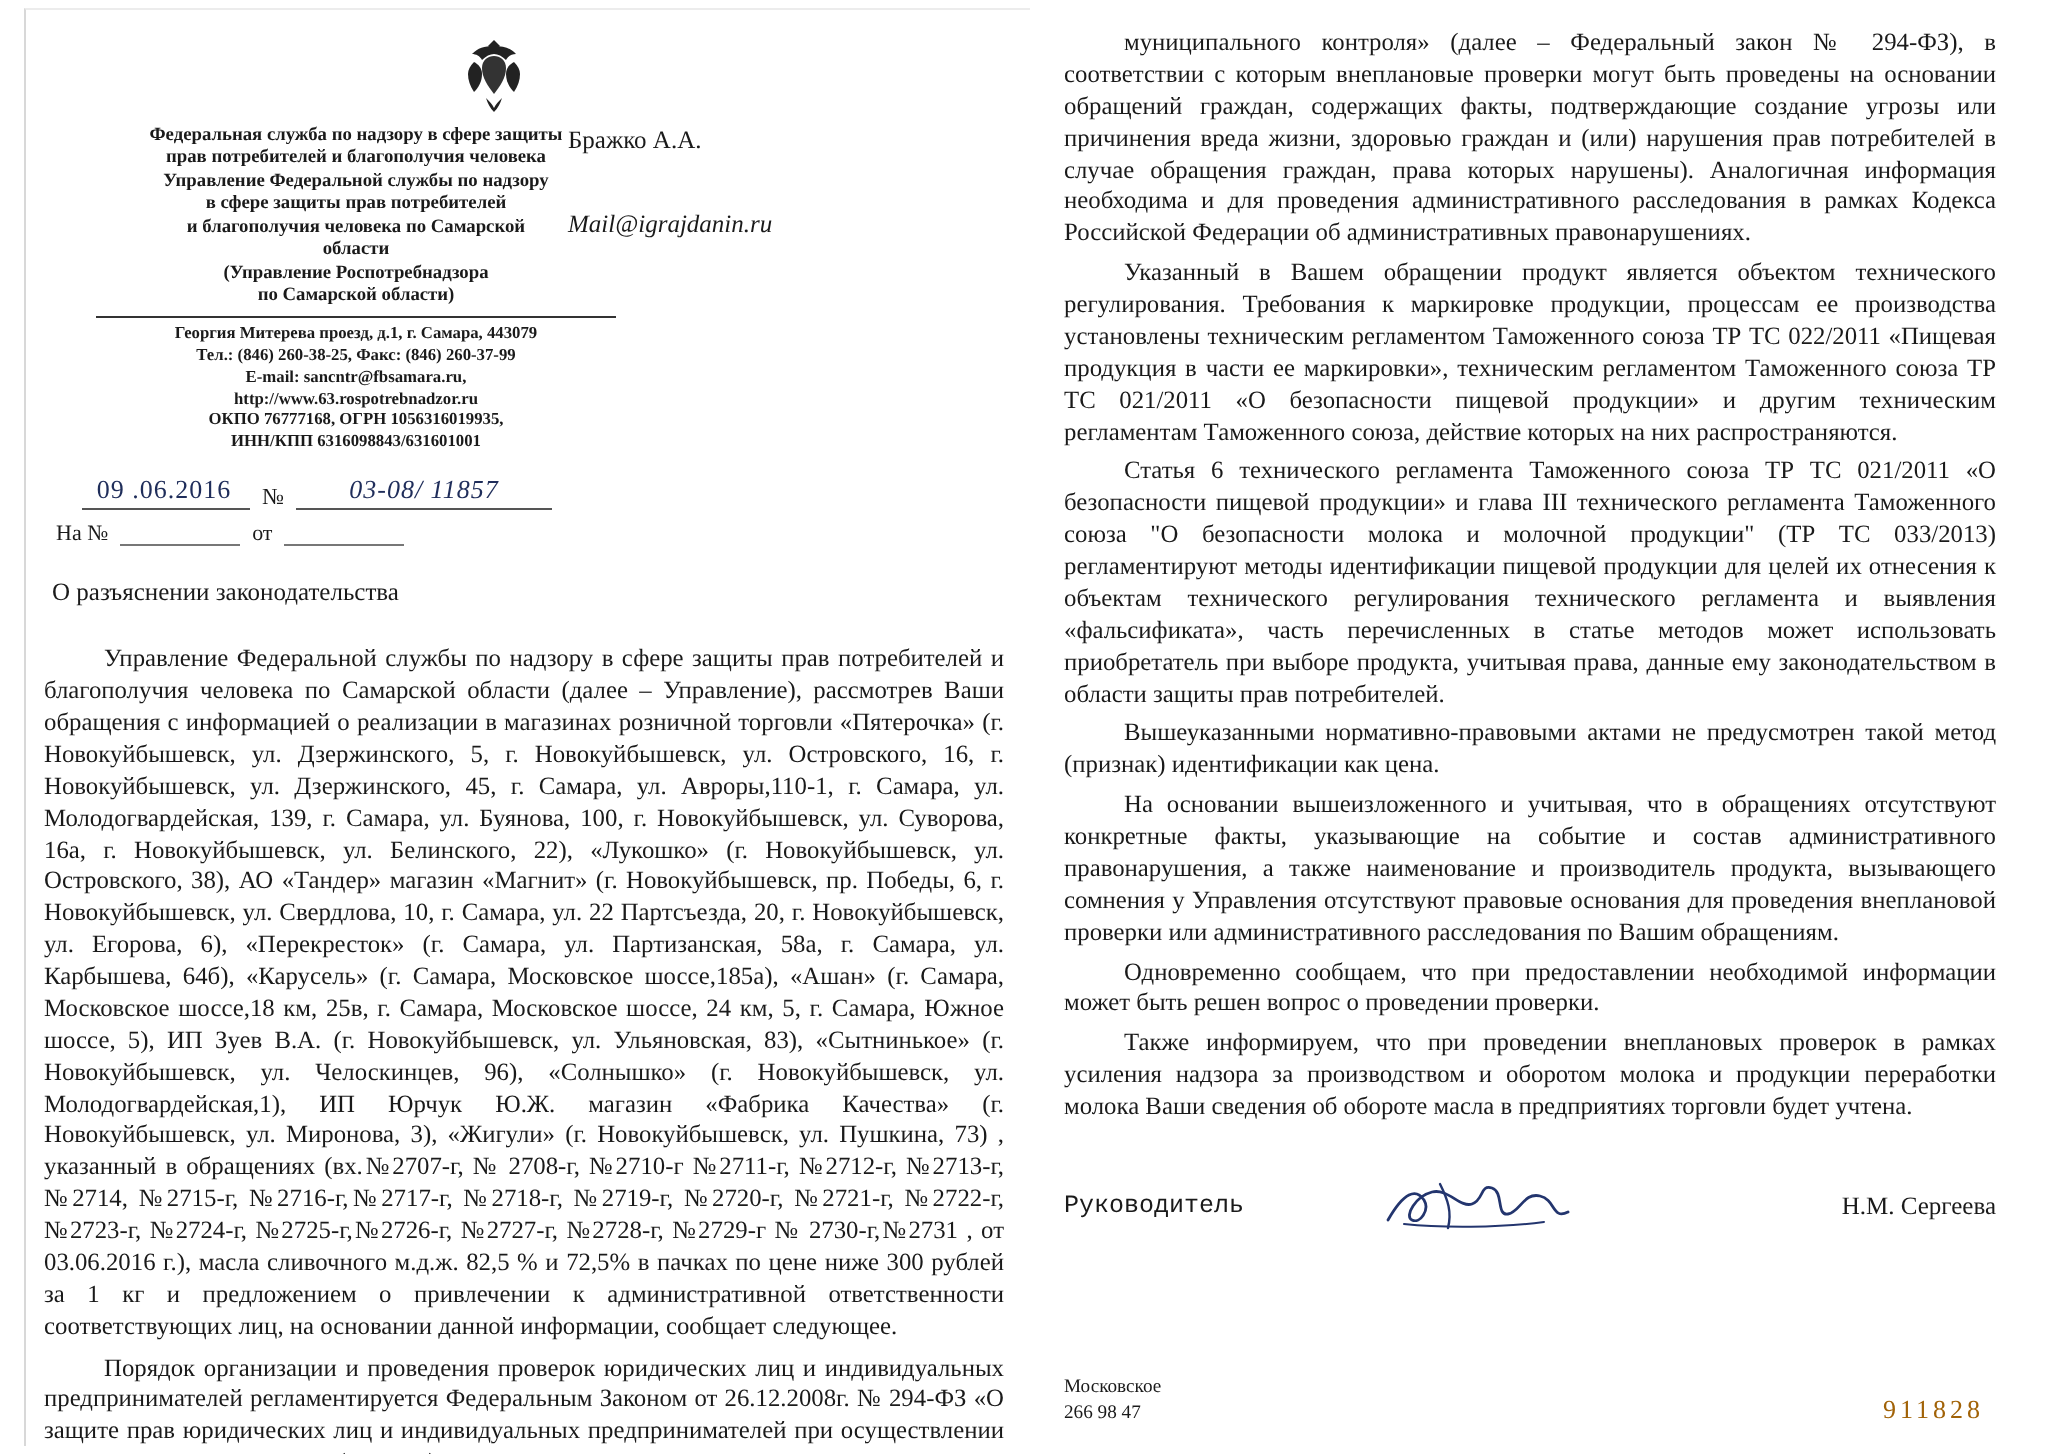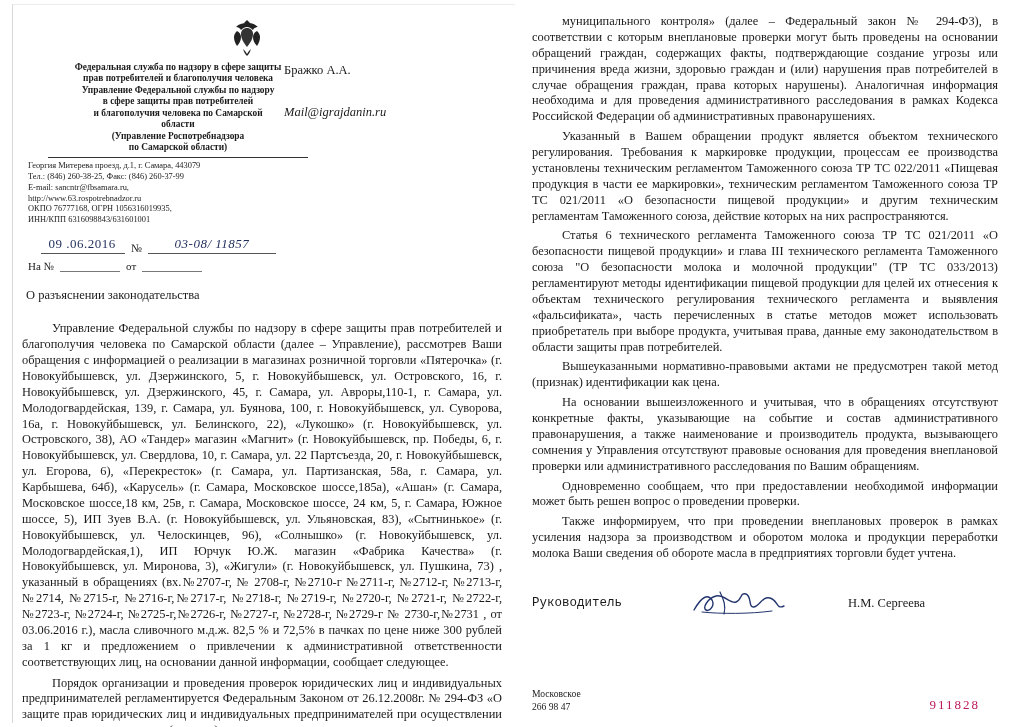--- a/index.html
+++ b/index.html
@@ -63,24 +63,24 @@
     font-weight: bold;
   }
   .lh-rule {
     width: 260px;
     margin: 3px auto 3px auto;
     border-top: 1px solid #333;
   }
   .contacts {
     width: 300px;
     margin-left: 6px;
-    text-align: left;
+    text-align: center;
     font-size: 8.4px;
     line-height: 1.3;
-    font-weight: normal;
+    font-weight: bold;
   }
   .addressee {
     position: absolute;
     left: 284px;
     top: 60px;
     width: 200px;
     font-size: 12.5px;
     line-height: 1.6;
   }
   .addressee .mail {
@@ -150,40 +150,40 @@
     margin: 0 0 4px 0;
   }
   .sign-block {
     margin-top: 34px;
     display: flex;
     align-items: flex-start;
     justify-content: space-between;
     font-size: 12.5px;
   }
   .sign-title { width: 120px; font-family: Liberation Mono, monospace; }
-  .sign-name { width: 150px; text-align: left; }
+  .sign-name { width: 150px; text-align: right; }
   .sig {
     position: relative;
     width: 120px;
     height: 28px;
     margin-top: -6px;
   }
   .sig svg { position: absolute; left: 0; top: 0; }
   .executor {
     margin-top: 70px;
     font-size: 9.6px;
     line-height: 1.35;
   }
   .doc-number {
     position: absolute;
-    right: 44px;
+    right: 32px;
     bottom: 14px;
     font-size: 13px;
     letter-spacing: 2px;
-    color: #be185d;
+    color: #a16207;
     font-family: "Liberation Serif", serif;
   }
   .stamp-ink { color: #1f2d5a; }
 </style>
 </head>
 <body>
 
 <div class="page">
 
   <div class="col col-left">

